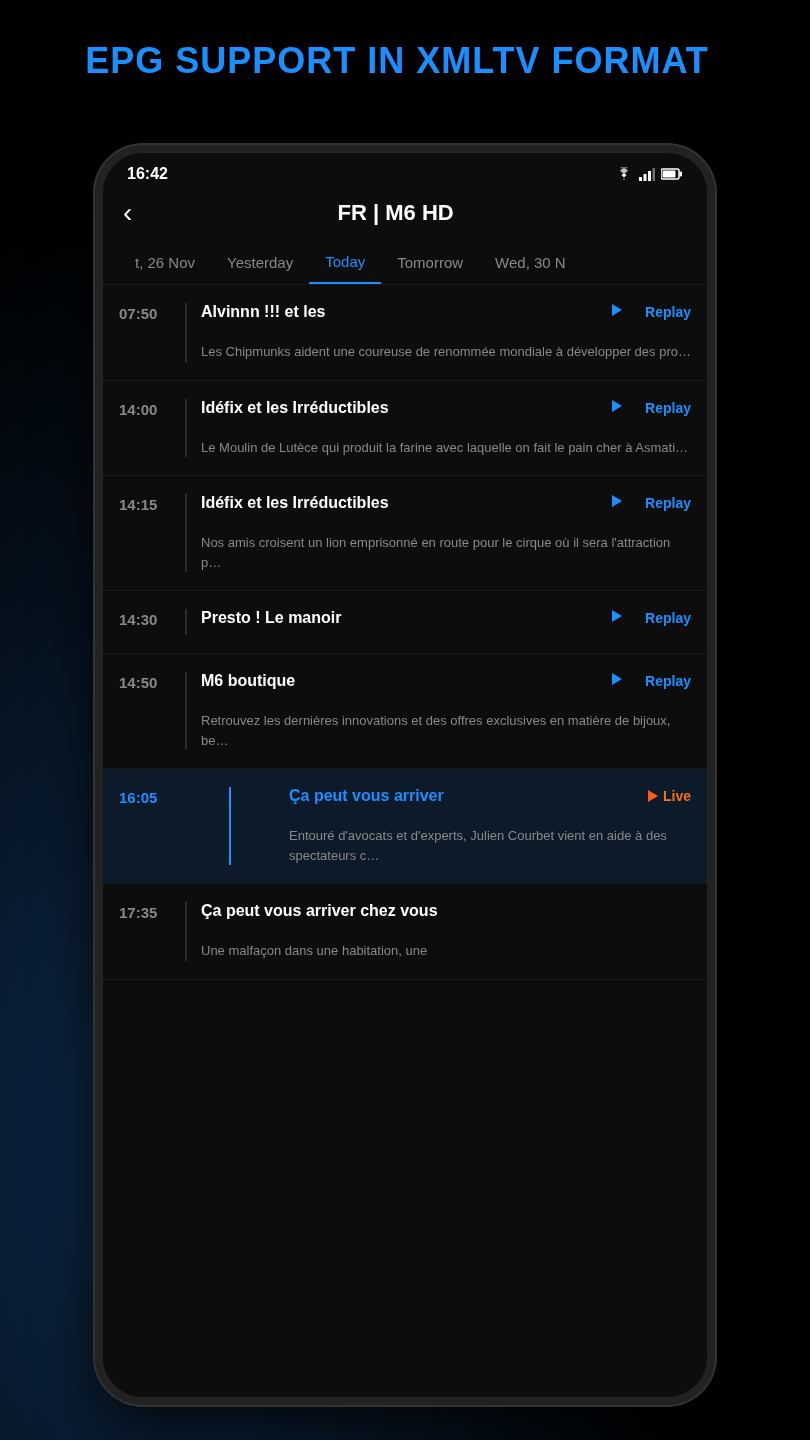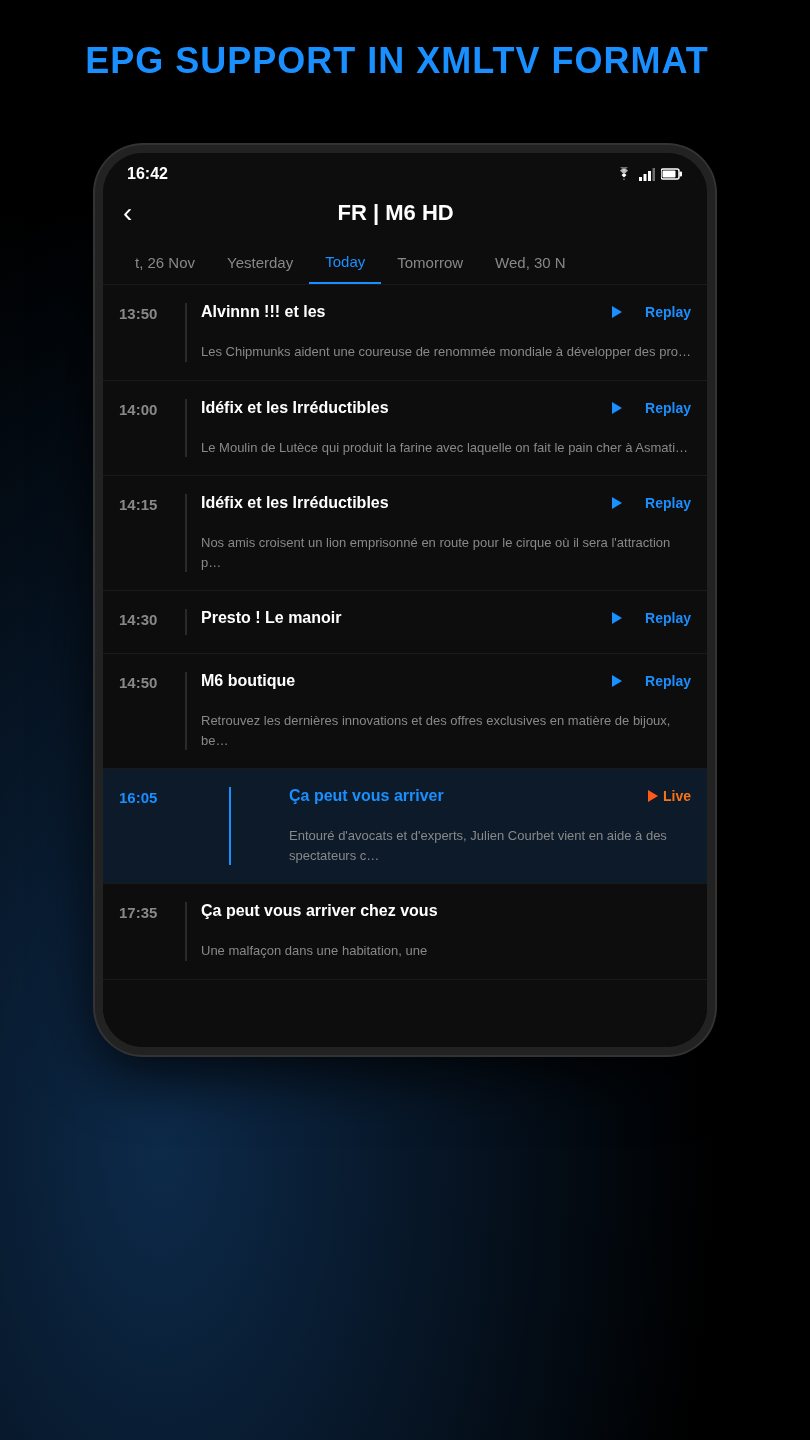--- a/index.html
+++ b/index.html
@@ -33,21 +33,21 @@
       z-index: 10;
     }
 
     
     .phone-frame {
       position: absolute;
       top: 145px;
       left: 50%;
       transform: translateX(-50%);
       width: 620px;
-      height: 910px;
+      height: 1260px;
       background: #111;
       border-radius: 48px;
       border: 8px solid #222;
       box-shadow: 0 0 0 2px #333, 0 20px 60px rgba(0,0,0,0.8);
       overflow: hidden;
       z-index: 5;
     }
 
     
     .phone-screen {
@@ -184,21 +184,21 @@
       font-weight: 700;
       color: #fff;
       flex: 1;
       margin-right: 8px;
     }
     .epg-item.current .epg-title {
       color: #1a8fff;
     }
     .epg-replay-btn {
       display: flex;
-      align-items: center;
+      align-items: flex-start;
       gap: 23px;
       color: #1a8fff;
       font-size: 14px;
       font-weight: 600;
       cursor: pointer;
       flex-shrink: 0;
     }
     .epg-live-btn {
       display: flex;
       align-items: center;
@@ -280,21 +280,21 @@
     <div class="date-tabs">
       <div class="date-tab">t, 26 Nov</div>
       <div class="date-tab">Yesterday</div>
       <div class="date-tab active">Today</div>
       <div class="date-tab">Tomorrow</div>
       <div class="date-tab">Wed, 30 N</div>
     </div>
 
     <div class="epg-list" id="epg-list">
         <div class="epg-item">
-    <span class="epg-time">13:50</span>
+    <span class="epg-time">07:50</span>
     <div class="epg-divider"></div>
     <div class="epg-content">
       <div class="epg-title-row">
         <span class="epg-title">Alvinnn !!! et les</span>
         <span class="epg-replay-btn">
       <span class="play-icon"></span>
       <span>Replay</span>
     </span>
       </div>
       <div class="epg-desc">Les Chipmunks aident une coureuse de renommée mondiale à développer des pro…</div>

